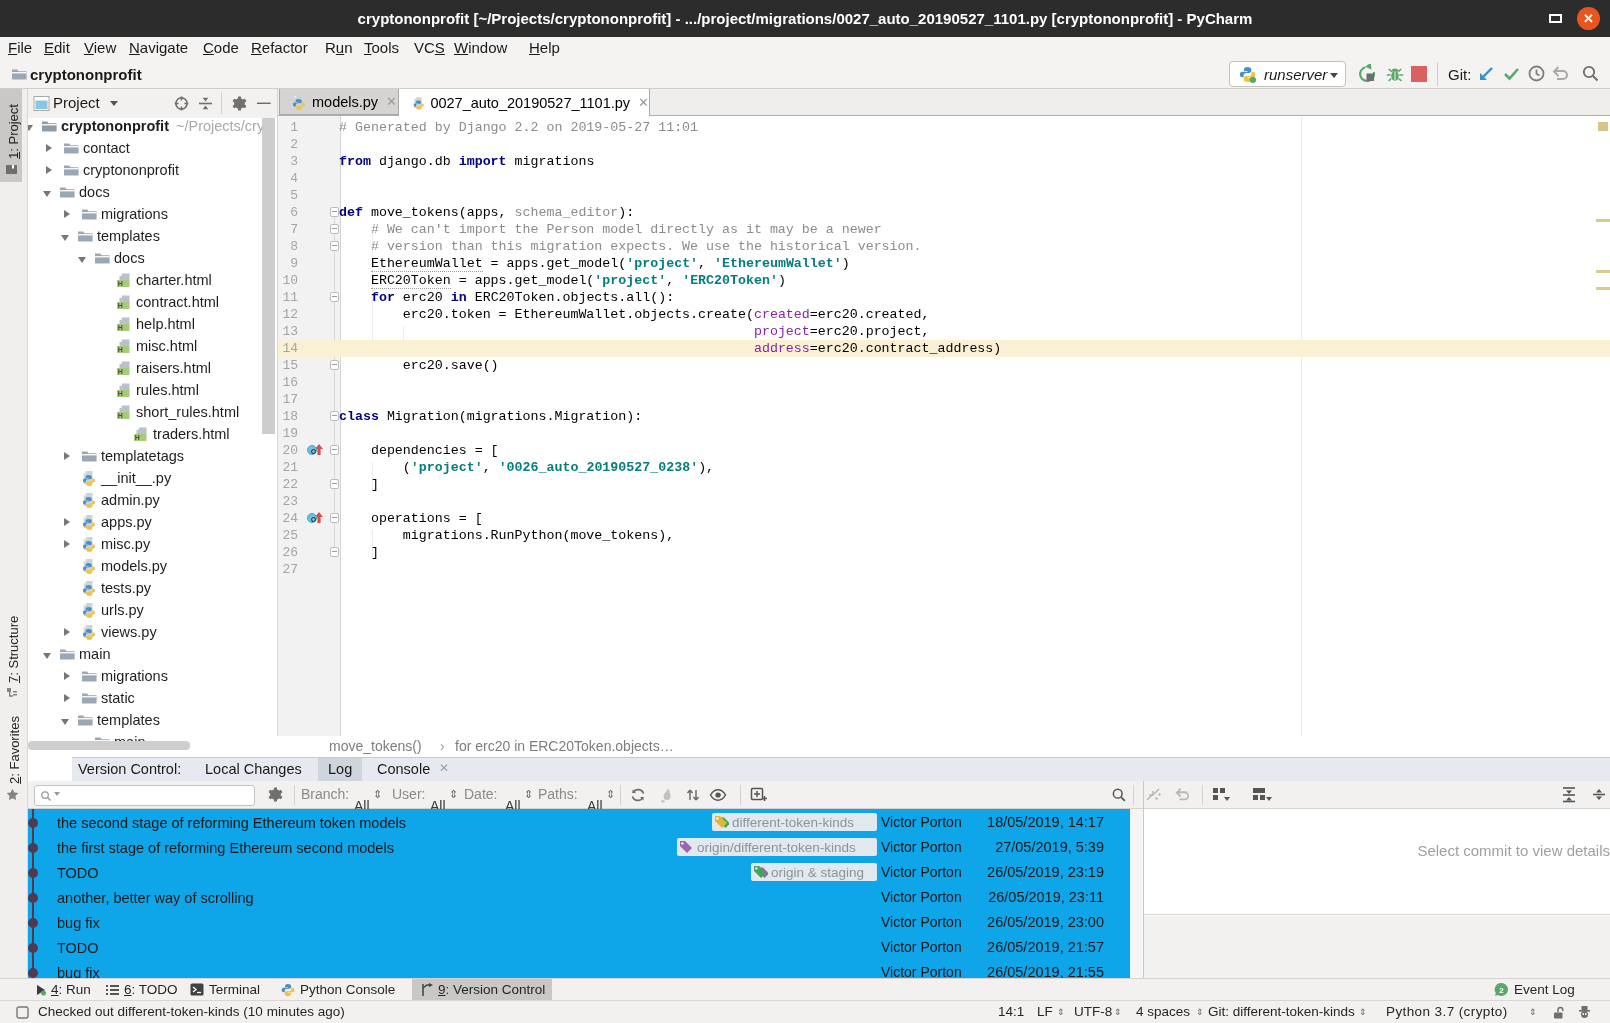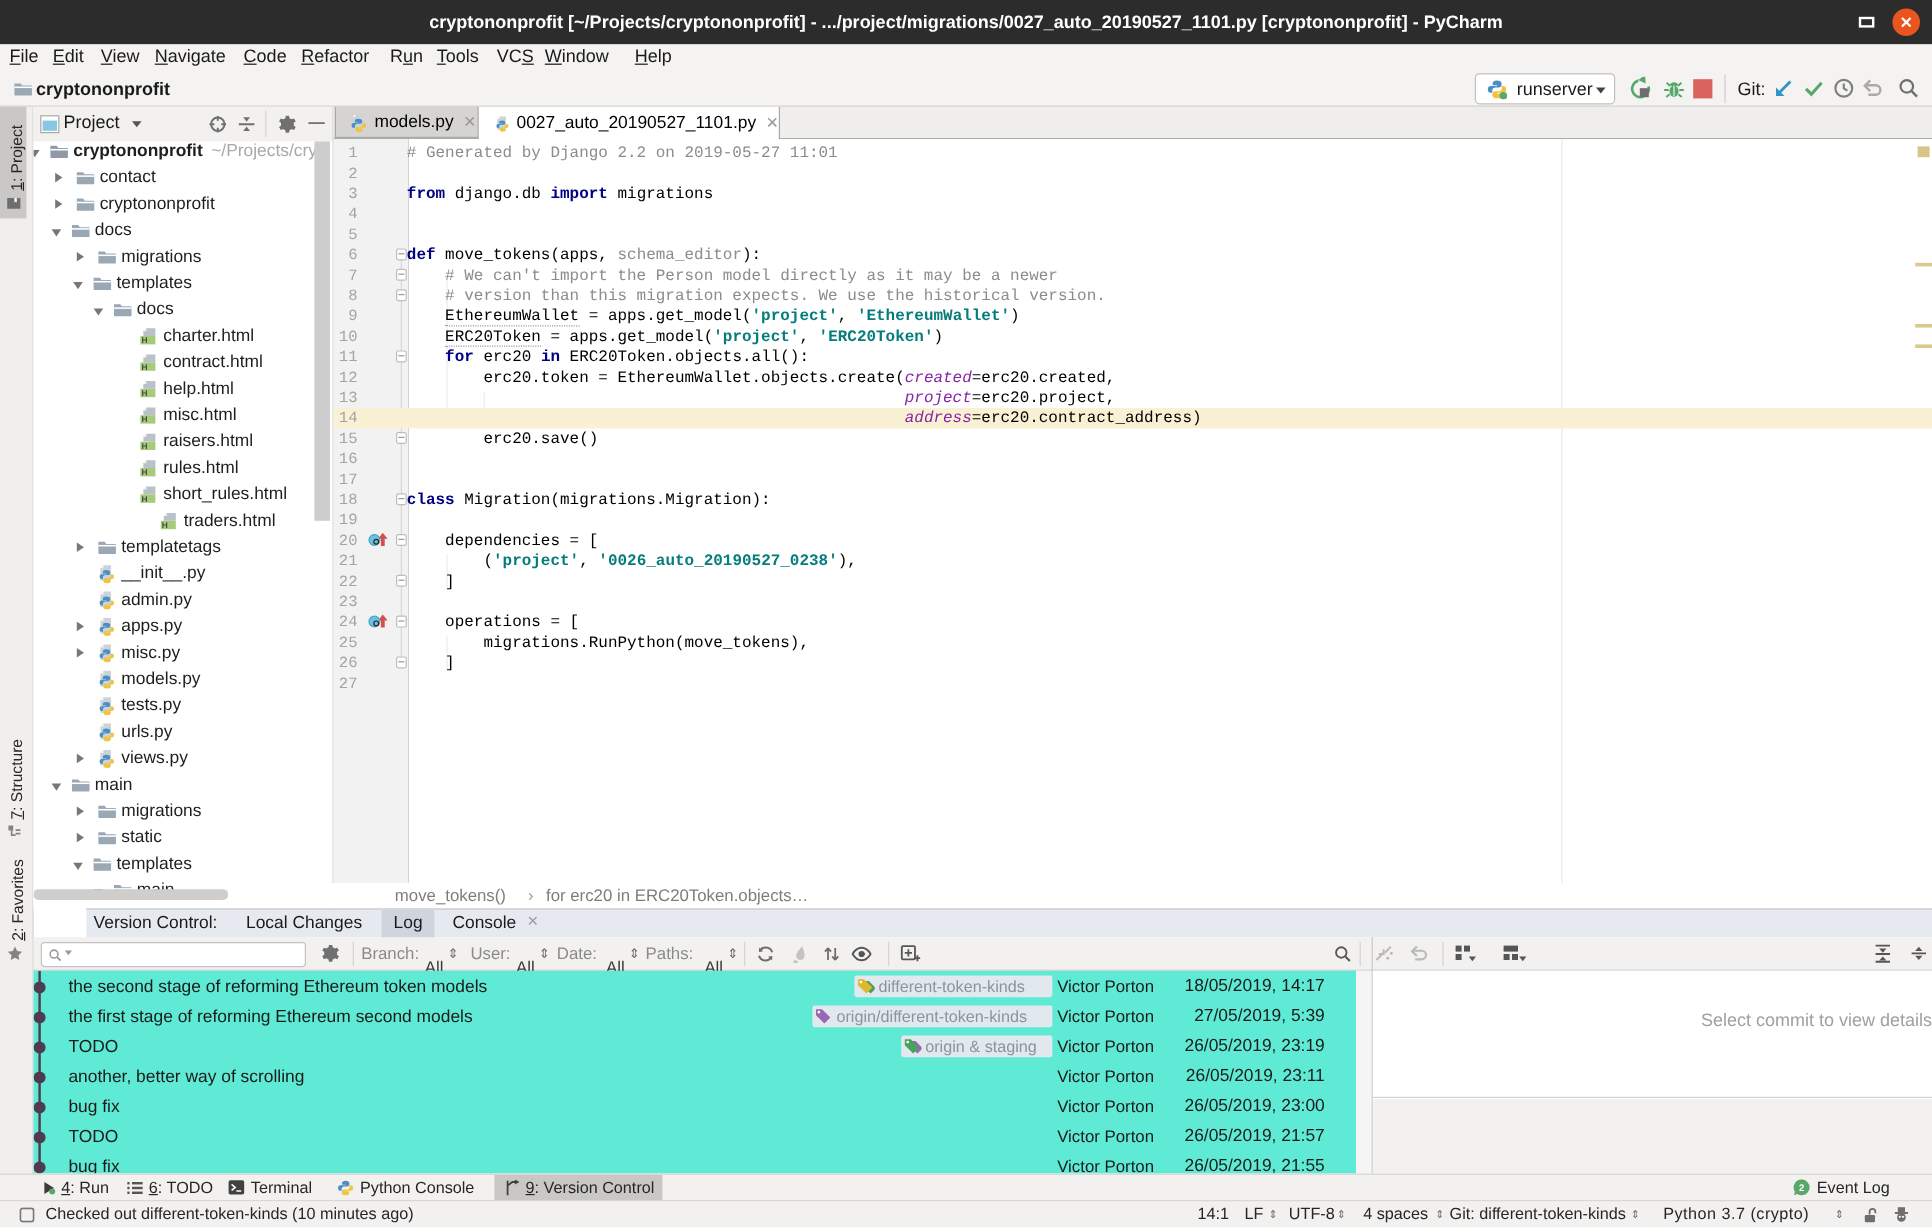--- a/index.html
+++ b/index.html
@@ -10,21 +10,21 @@
 #title-text{left:0;top:0;width:1610px;height:37px;line-height:37px;text-align:center;color:#fff;font-size:15px;font-weight:bold;}
 #btn-min{left:1549px;top:14px;width:13px;height:9px;border:2px solid #fff;background:#2c2c2c;}
 #btn-close{left:1577px;top:7px;width:23px;height:23px;border-radius:50%;background:#e9541f;color:#fff;font-size:13px;line-height:23px;text-align:center;font-weight:bold;}
 
 #menubar{left:0;top:37px;width:1610px;height:23px;background:#f4f3f1;color:#1a1a1a;font-size:15px;}
 #menubar span.mi{position:absolute;top:2px;}
 #menubar u{text-decoration:underline;}
 
 #toolbar{left:0;top:60px;width:1610px;height:29px;background:#f4f3f1;border-bottom:1px solid #d0cecb;}
 #nav-crumb{left:30px;top:66px;font-size:15px;font-weight:bold;color:#1a1a1a;}
-#runcombo{left:1229px;top:61px;width:117px;height:26px;background:#fff;border:1px solid #c3c1be;border-radius:4px;}
+#runcombo{left:1229px;top:61px;width:117px;height:26px;background:#fff;border:1px solid #c3c1be;border-radius:4px;font-style:italic;}
 #runcombo .txt{position:absolute;left:34px;top:4px;font-size:15px;color:#1a1a1a;}
 #runcombo .arr{position:absolute;right:7px;top:11px;width:0;height:0;border-left:4.5px solid transparent;border-right:4.5px solid transparent;border-top:5px solid #444;}
 #git-label{left:1448px;top:66px;font-size:15px;color:#1a1a1a;}
 
 #stripe{left:0;top:89px;width:28px;height:911px;background:#f0efed;border-right:1px solid #d8d7d5;}
 #stripe-sel{left:0;top:89px;width:22px;height:93px;background:#c9c8c6;}
 .vlabel{position:absolute;transform:rotate(-90deg);transform-origin:0 0;font-size:13px;color:#262626;white-space:nowrap;}
 
 #proj{left:28px;top:89px;width:250px;height:668px;background:#fff;}
 #proj-head{left:28px;top:89px;width:250px;height:29px;background:#f2f1ef;}
@@ -44,35 +44,35 @@
 #tab2{left:399px;width:251px;background:#fff;border-right:1px solid #aaa8a5;height:27px;}
 .tabx{color:#9a9a9a;font-size:13px;margin-left:8px;}
 #gutter{left:278px;top:116px;width:63px;height:620px;background:#f2f2f2;border-right:1px solid #d4d4d4;}
 #lnums{z-index:2;left:278px;top:119px;width:20px;font-family:"Liberation Mono",monospace;font-size:13px;line-height:17px;color:#a5a5a5;text-align:right;white-space:pre;}
 #editor-bg{left:341px;top:116px;width:1269px;height:620px;background:#fff;}
 #curline{left:278px;top:340px;width:1332px;height:17px;background:#faf0d3;z-index:1;}
 #code{z-index:2;left:339px;top:119px;font-family:"Liberation Mono",monospace;font-size:13.3px;line-height:17px;color:#000;white-space:pre;}
 #code .k{color:#000080;font-weight:bold;}
 #code .c{color:#8c8c8c;}
 #code .s{color:#067d7d;font-weight:bold;}
-#code .kw{color:#8626a6;font-style:italic;}
+#code .kw{color:#8626a6;}
 #code .gp{color:#8c8c8c;}
 #code .du{border-bottom:1px dotted #9f9f9f;}
 .fold{z-index:2;position:absolute;left:330px;width:9px;height:10px;background:#fff;border:1px solid #bdbdbd;border-radius:2px;}
 .fold:after{content:"";position:absolute;left:1px;top:3px;width:5px;height:1px;background:#9a9a9a;}
 .ovr{z-index:2;position:absolute;left:307px;width:10px;height:10px;background:#6cc1e0;border-radius:50%;border:1px solid #4ba3c4;}
 .ovr:after{content:"";position:absolute;left:2.5px;top:2.5px;width:3px;height:3px;border-radius:50%;border:1px solid #2a2a2a;}
 #margin-line{left:1301px;top:116px;width:1px;height:620px;background:#ececec;}
 
 #crumbs{left:262px;top:736px;width:1332px;height:21px;background:#fff;font-size:14px;color:#7d7d7d;}
 
 #vcs-head{left:28px;top:757px;width:1582px;height:24px;background:#e6e9f0;border-top:1px solid #c9c9c9;font-size:14.5px;color:#1a1a1a;margin-left:44px;}
 #vcs-filter{left:28px;top:781px;width:1582px;height:28px;background:#f2f1ef;border-bottom:1px solid #d4d3d1;}
 #searchbox{left:34px;top:785px;width:221px;height:21px;background:#fff;border:1px solid #c5c4c2;border-radius:3px;}
-#commits{left:28px;top:809px;width:1102px;height:169px;background:#5eead4;overflow:hidden;}
+#commits{left:28px;top:809px;width:1102px;height:169px;background:#0ea5e9;overflow:hidden;}
 .crow{position:absolute;height:25px;display:flex;align-items:center;font-size:14.5px;color:#1a1a1a;white-space:nowrap;}
 #vcs-scroll{left:1130px;top:809px;width:13px;height:169px;background:#f5f5f5;}
 .flbl{position:absolute;top:5px;font-size:14px;color:#8a8a8a;}
 .fval{position:absolute;top:5px;font-size:14px;color:#3a3a3a;margin-top:12px;}
 .fupd{position:absolute;top:7px;font-size:11px;color:#666;}
 .cdot{position:absolute;left:-0.5px;width:10px;height:10px;border-radius:50%;background:#4f3a52;}
 .chip{position:absolute;height:18px;background:#e2e9ee;border-radius:2px;font-size:13.5px;color:#8a949b;display:flex;align-items:center;white-space:nowrap;}
 .tagic{margin:0 3px 0 2px;flex:none;}
 .cauthor{position:absolute;left:853px;height:25px;line-height:25px;font-size:14px;color:#1a1a1a;}
 .cdate{position:absolute;left:956px;width:120px;height:25px;line-height:25px;font-size:14.5px;color:#1a1a1a;text-align:right;}

